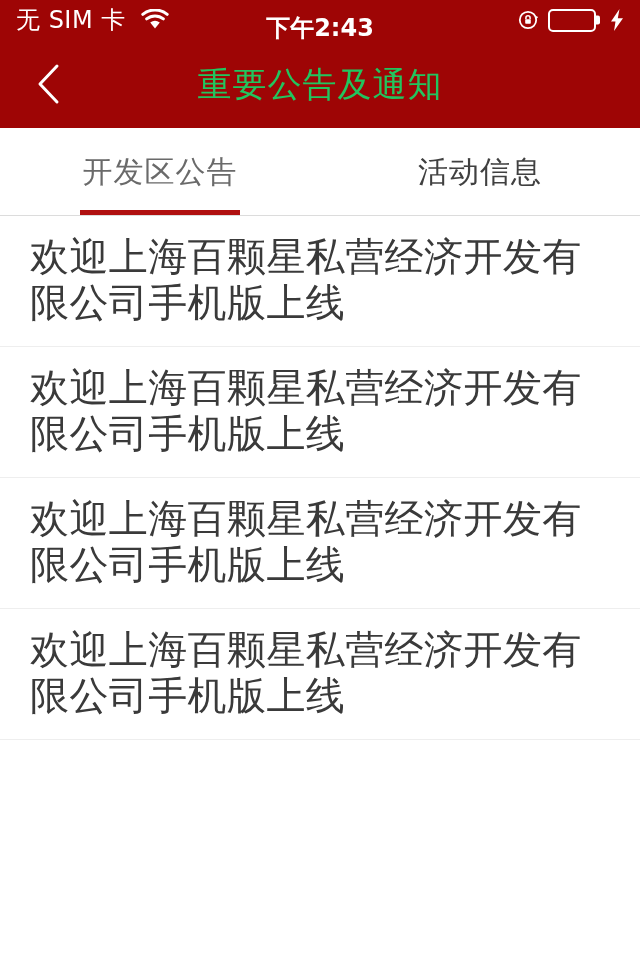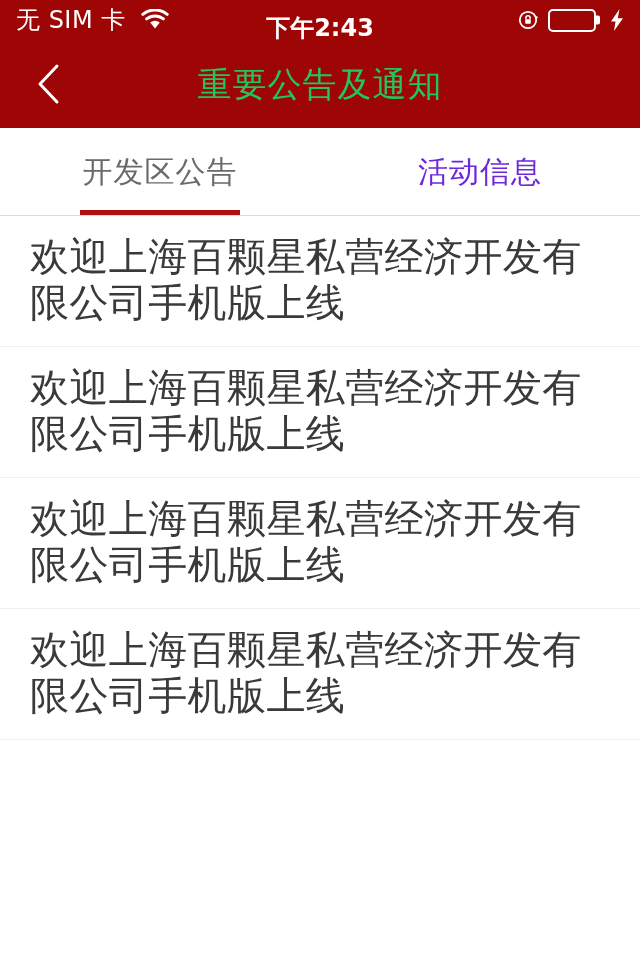--- a/index.html
+++ b/index.html
@@ -153,21 +153,21 @@
     position: relative;
     display: flex;
     align-items: center;
     justify-content: center;
     cursor: pointer;
   }
   .tab-label {
     font-size: 30px;
     line-height: 1;
     letter-spacing: 1px;
-    color: #6d28d9;
+    color: #404040;
     white-space: nowrap;
   }
   .tab.active .tab-label {
     color: #6a6a6a;
   }
   .tab-underline {
     position: absolute;
     bottom: 0;
     left: 50%;
     transform: translateX(-50%);

